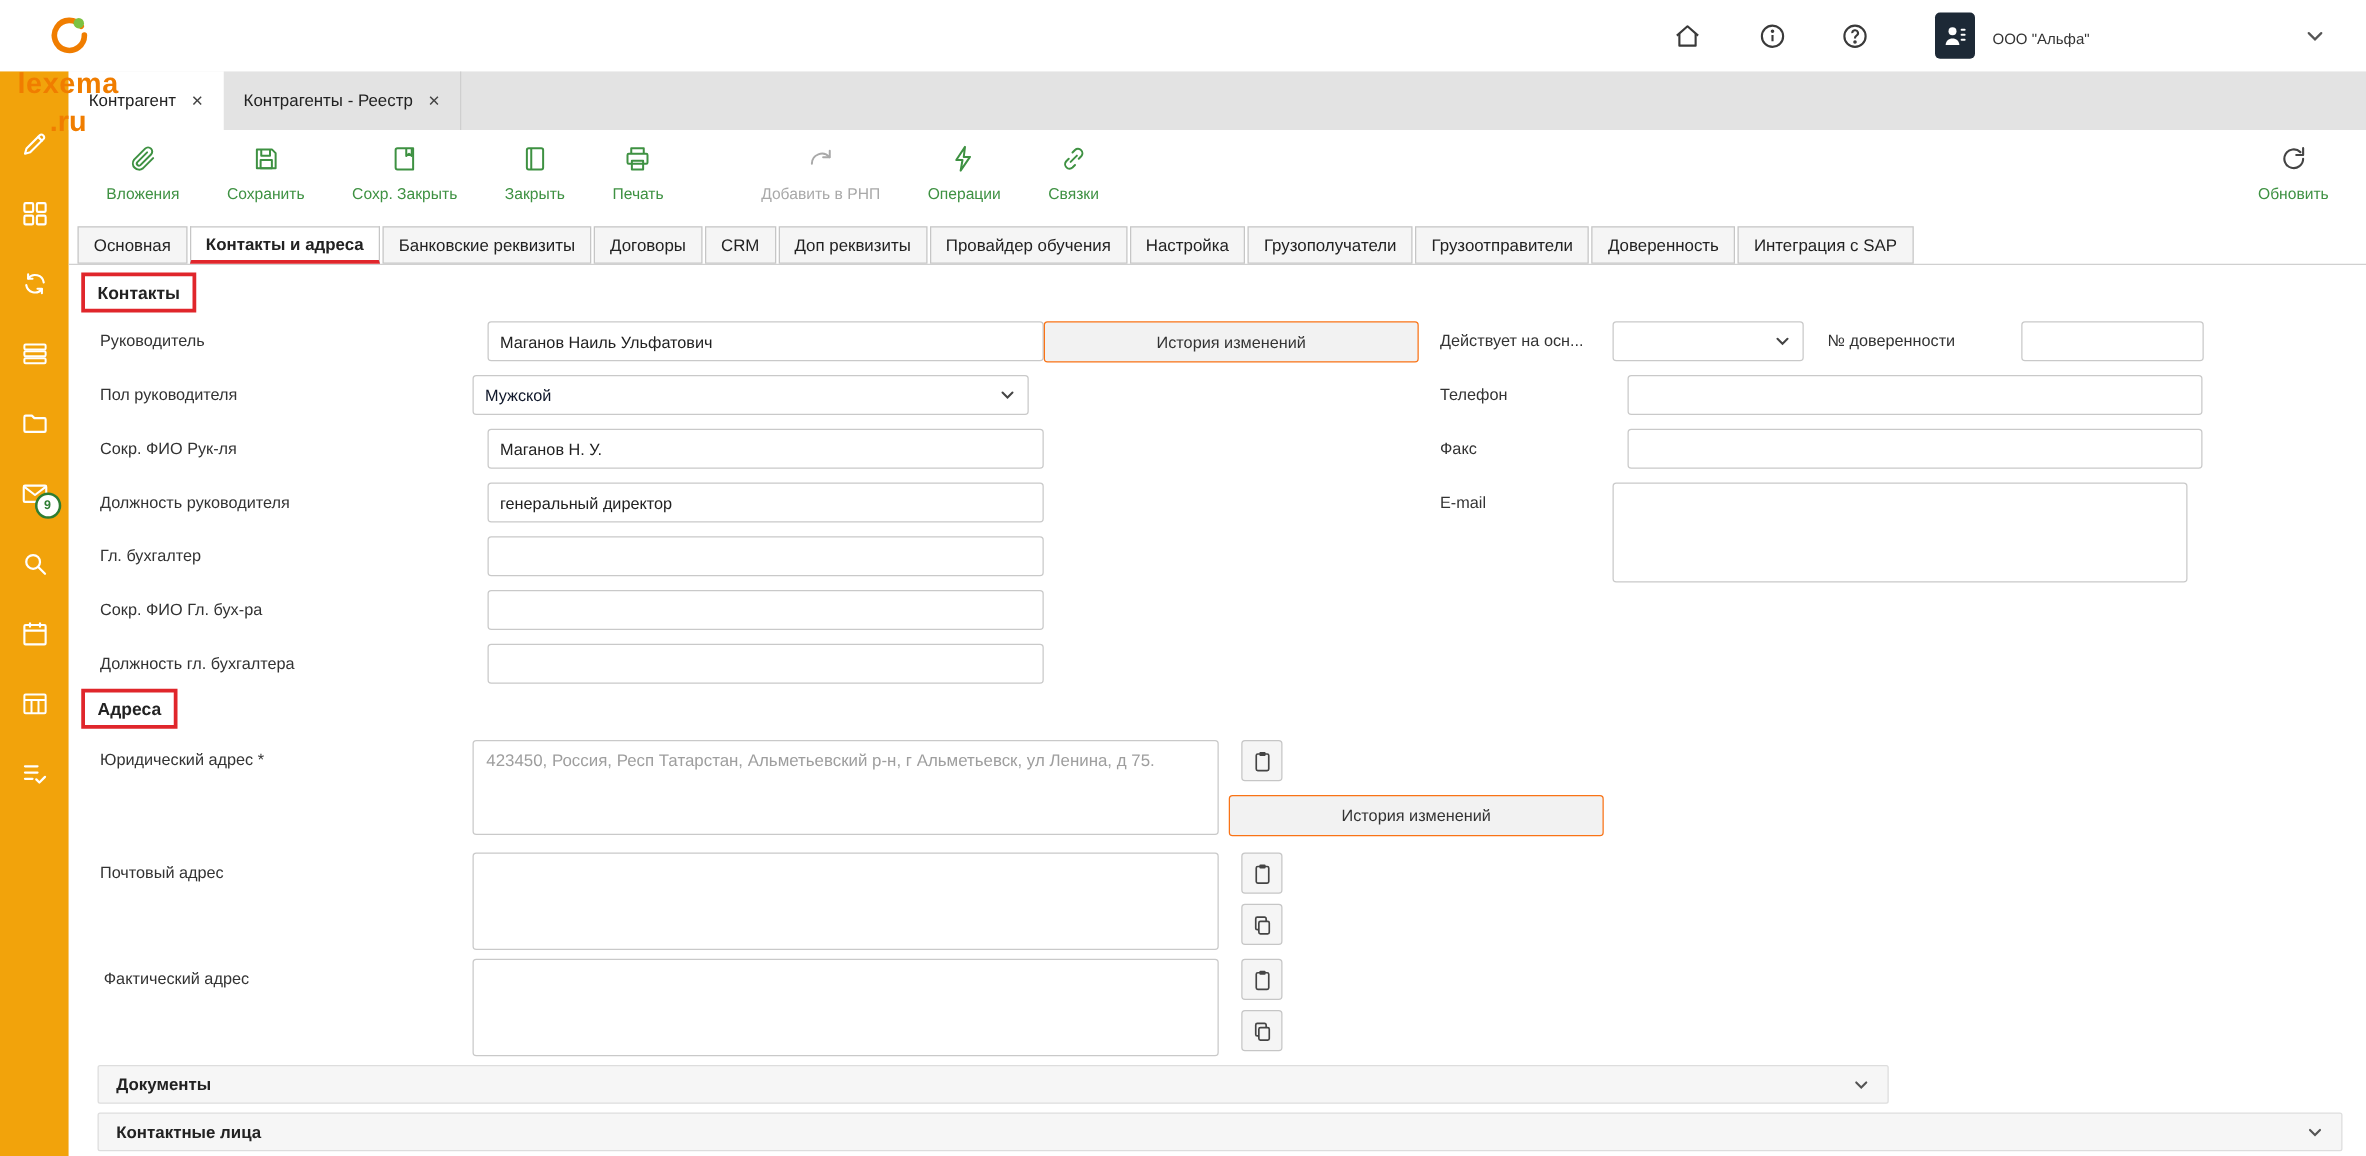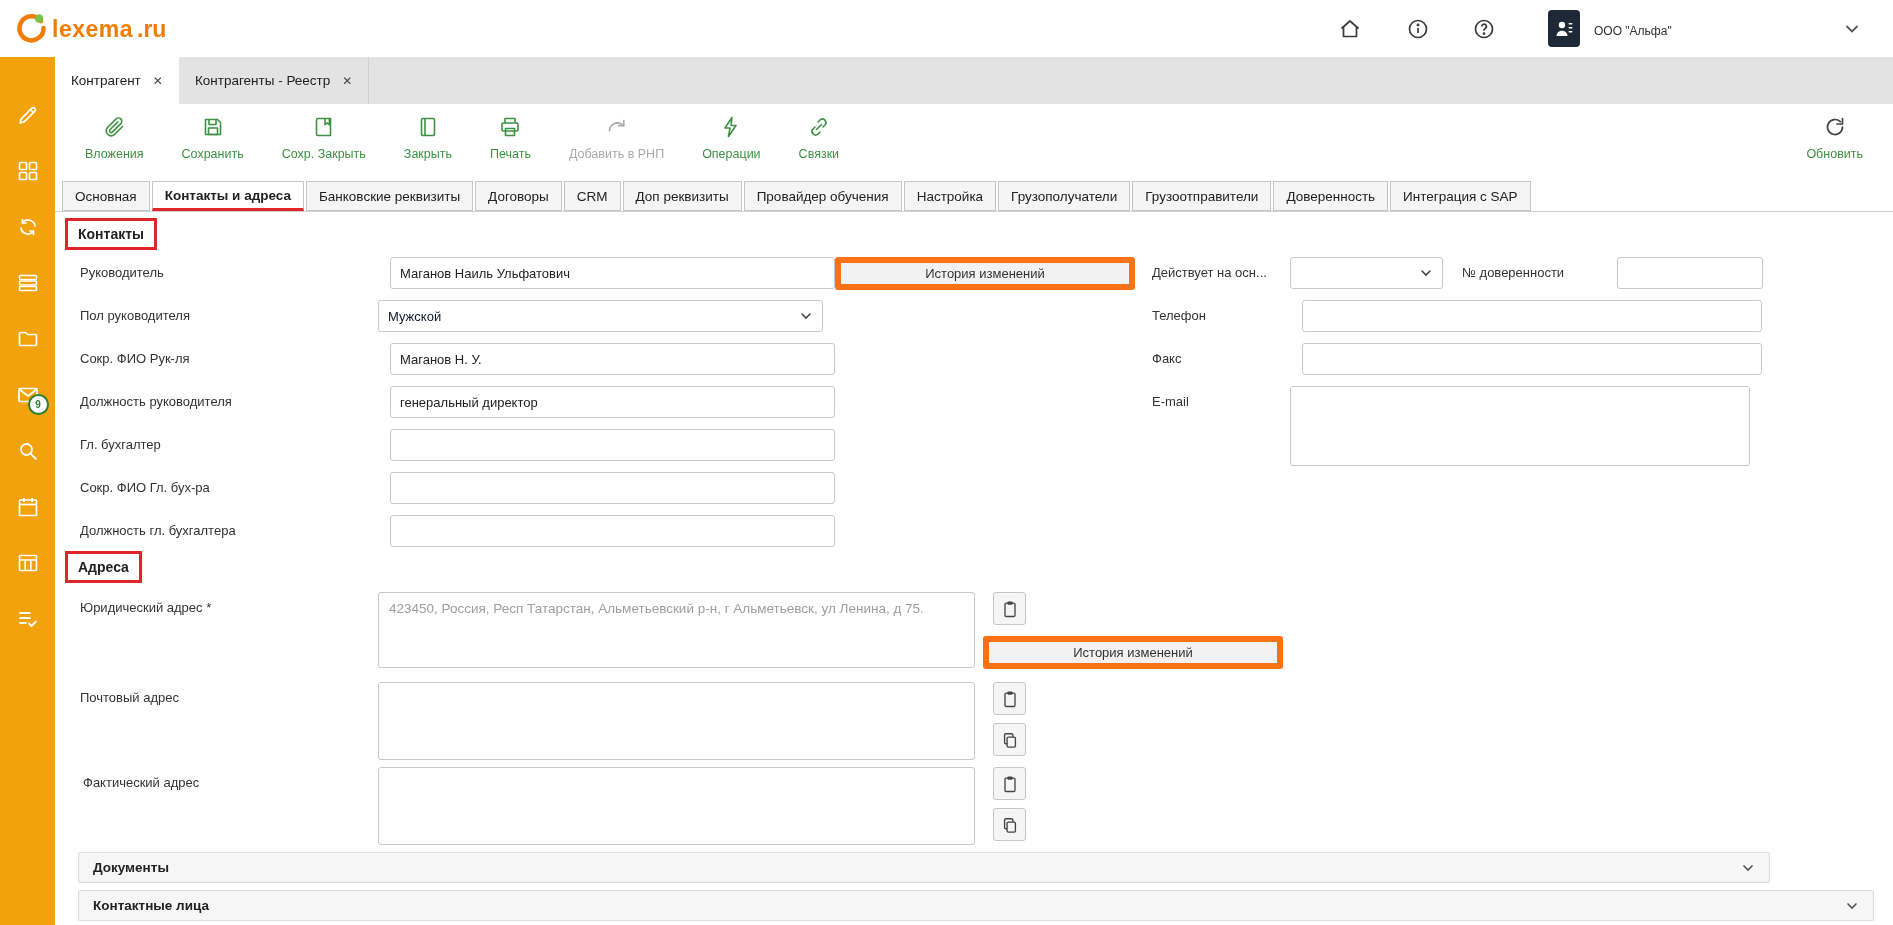--- a/index.html
+++ b/index.html
@@ -1,20 +1,20 @@
 <!DOCTYPE html>
 <html><head>
 <meta charset="utf-8">
 <style>
   html,body{margin:0;padding:0;background:#fff;font-family:"Liberation Sans",sans-serif;}
   .app{position:relative;width:1893px;height:925px;background:#fff;overflow:hidden;}
 
   
   .header{position:absolute;left:0;top:0;width:1893px;height:57px;background:#fff;z-index:5;}
-  .logo{position:absolute;left:14px;top:10px;display:flex;align-items:center;gap:4px;cursor:pointer;}
+  .logo{position:absolute;left:14px;top:10px;display:flex;align-items:center;gap:4px;cursor:pointer;flex-direction:column;}
   .brand{font-size:23px;font-weight:700;color:#F07D00;letter-spacing:.5px;}
   .brand-suffix{font-size:23px;font-weight:700;color:#F07D00;}
   .hicon{position:absolute;top:17px;width:24px;height:24px;cursor:pointer;}
   .userbadge{position:absolute;left:1548px;top:10px;width:32px;height:37px;background:#1d2936;border-radius:4px;display:flex;align-items:center;justify-content:center;cursor:pointer;}
   .company{position:absolute;left:1594px;top:24px;font-size:12px;color:#333;}
   .hchev{position:absolute;left:1843px;top:20px;width:20px;height:20px;cursor:pointer;}
 
   
   .sidebar{position:absolute;left:0;top:57px;width:55px;height:868px;background:#F2A30B;display:flex;flex-direction:column;align-items:center;padding-top:46px;gap:32px;box-sizing:border-box;}
   .sicon{width:24px;height:24px;position:relative;cursor:pointer;flex:0 0 auto;}
@@ -24,37 +24,37 @@
   .tabstrip{position:absolute;left:55px;top:57px;width:1838px;height:47px;background:#e3e3e3;display:flex;align-items:stretch;}
   .dtab{display:flex;align-items:center;gap:12px;padding:0 16px;font-size:13.5px;color:#222;cursor:pointer;border-right:1px solid #cfcfcf;}
   .dtab.active{background:#fff;border-right:none;justify-content:center;}
   .tabx{font-size:12px;color:#444;cursor:pointer;}
 
   
   .toolbar{position:absolute;left:55px;top:104px;width:1838px;height:73px;background:#fff;}
   .trow{display:flex;align-items:flex-start;padding:11px 0 0 30px;gap:38px;}
   .titem{display:flex;flex-direction:column;align-items:center;gap:4px;cursor:pointer;}
   .titem .tlabel{font-size:12.5px;color:#3E9142;white-space:nowrap;}
-  .titem.disabled{cursor:default;}
+  .titem.disabled{cursor:default;margin-left:40px;}
   .titem.disabled .tlabel{color:#a9a9a9;}
   .titem.refresh{position:absolute;right:30px;top:11px;}
 
   
   .subtabs{position:absolute;left:55px;top:177px;width:1838px;height:35px;background:#fff;border-bottom:1px solid #d0d0d0;display:flex;align-items:flex-end;padding-left:7px;box-sizing:border-box;}
   .subtab{display:flex;align-items:center;padding:0 12px;height:30px;font-size:13.5px;color:#222;background:#f5f5f5;border:1px solid #c6c6c6;margin-right:2px;cursor:pointer;box-sizing:border-box;white-space:nowrap;}
   .subtab.active{background:#fff;font-weight:700;border-bottom:3px solid #e0262b;}
 
   
   .content{position:absolute;left:55px;top:212px;width:1838px;height:713px;background:#fff;}
   .redbox{position:absolute;border:3px solid #e0262b;padding:5px 10px;font-size:14px;font-weight:700;color:#222;background:#fff;z-index:2;}
   .lbl{position:absolute;font-size:13px;color:#333;white-space:nowrap;}
   .inp{position:absolute;height:32px;border:1px solid #c9c9c9;border-radius:3px;font-size:13px;padding:0 9px;box-sizing:border-box;color:#222;background:#fff;font-family:inherit;outline:none;margin-left:12px;}
   .area{position:absolute;border:1px solid #c9c9c9;border-radius:3px;background:#fff;box-sizing:border-box;font-size:13.5px;padding:7px 10px;color:#222;line-height:1.35;}
   .area.ghost{color:#9e9e9e;}
-  .btn{position:absolute;background:#f2f2f2;border:6px solid #f97316;border-radius:3px;font-size:13px;color:#333;display:flex;align-items:center;justify-content:center;box-sizing:border-box;cursor:pointer;font-family:inherit;}
+  .btn{position:absolute;background:#f2f2f2;border:1px solid #f97316;border-radius:3px;font-size:13px;color:#333;display:flex;align-items:center;justify-content:center;box-sizing:border-box;cursor:pointer;font-family:inherit;}
   .iconbtn{position:absolute;width:33px;height:33px;background:#f5f5f5;border:1px solid #c6c6c6;border-radius:3px;display:flex;align-items:center;justify-content:center;box-sizing:border-box;cursor:pointer;}
   .selectbox{position:absolute;height:32px;border:1px solid #c9c9c9;border-radius:3px;background:#fff;box-sizing:border-box;display:flex;align-items:center;justify-content:space-between;padding:0 9px;font-size:13px;color:#0f172a;cursor:pointer;}
   .accordion{position:absolute;height:31px;background:#f6f6f6;border:1px solid #ddd;border-radius:2px;display:flex;align-items:center;justify-content:space-between;padding:0 14px;font-size:13.5px;font-weight:700;color:#222;box-sizing:border-box;cursor:pointer;}
 </style>
 </head>
 <body>
 
 <div class="app">
 
   <div class="header">
@@ -353,21 +353,21 @@
           <rect x="9" y="3" width="6" height="4" rx="1" fill="#444"></rect>
         </svg>
     </div>
     <div class="iconbtn" style="left:938px;top:596px;">
       <svg width="20" height="20" viewBox="0 0 24 24" fill="none" stroke="#444" stroke-width="1.6">
           <rect x="8.5" y="8.5" width="10" height="12" rx="1.5"></rect>
           <path d="M15.5 8.5V6a1.5 1.5 0 0 0-1.5-1.5H7A1.5 1.5 0 0 0 5.5 6v9A1.5 1.5 0 0 0 7 16.5h1.5"></path>
         </svg>
     </div>
 
-    <div class="accordion" style="left:23px;top:640px;width:1692px;">
+    <div class="accordion" style="left:23px;top:640px;width:1433px;">
       <span>Документы</span>
       <svg width="14" height="14" viewBox="0 0 14 14" fill="none" stroke="#555" stroke-width="1.7" stroke-linecap="round">
           <path d="M3 5l4 4 4-4"></path>
         </svg>
     </div>
     <div class="accordion" style="left:23px;top:678px;width:1796px;">
       <span>Контактные лица</span>
       <svg width="14" height="14" viewBox="0 0 14 14" fill="none" stroke="#555" stroke-width="1.7" stroke-linecap="round">
           <path d="M3 5l4 4 4-4"></path>
         </svg>

